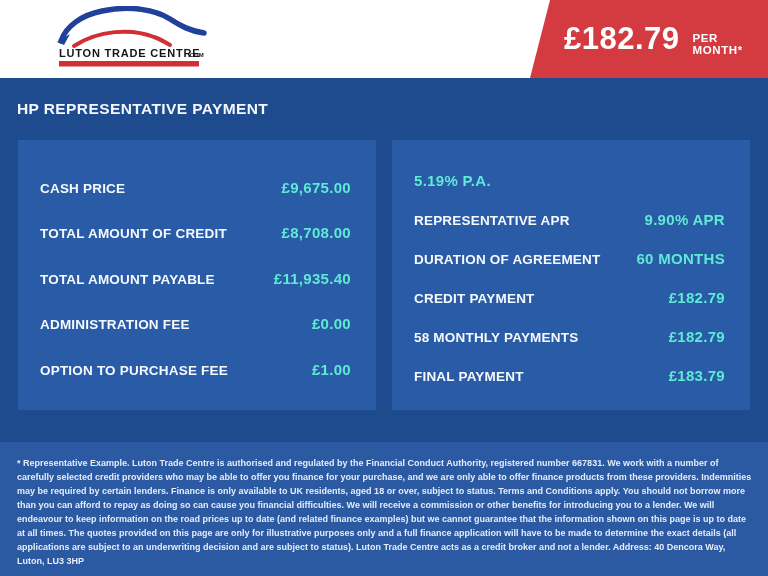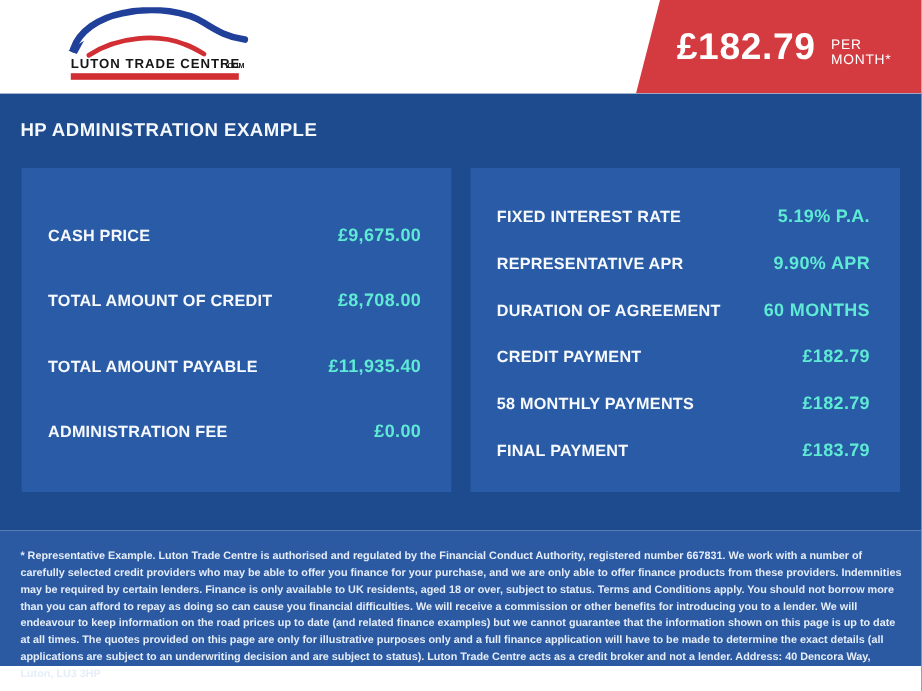--- a/index.html
+++ b/index.html
@@ -11,38 +11,38 @@
   
   .header { position:absolute; top:0; left:0; width:768px; height:78px; background:#ffffff; }
   .logo { position:absolute; left:54px; top:6px; width:154px; height:66px; }
   .price-banner {
     position:absolute; top:0; right:0; width:250px; height:78px;
     background:#d43b40;
     clip-path:polygon(12.8% 0, 100% 0, 100% 100%, 4.8% 100%);
     display:flex; align-items:center; padding-left:46px;
   }
   .price-amount { color:#ffffff; font-size:31px; font-weight:bold; letter-spacing:0.5px; }
-  .price-period { color:#ffffff; font-size:11.5px; font-weight:normal; letter-spacing:0.6px; margin-left:13px; margin-top:9px; }
+  .price-period { color:#ffffff; font-size:11.5px; font-weight:bold; letter-spacing:0.6px; margin-left:13px; margin-top:9px; }
   
   .main { position:absolute; top:78px; left:0; width:768px; height:364px; background:#1e4b8e; }
   .page-title {
     position:absolute; top:22px; left:17px;
     color:#f4f8fd; font-size:15.5px; font-weight:bold; letter-spacing:0.4px;
   }
   .panels { position:absolute; top:62px; left:18px; width:732px; height:270px; display:flex; gap:16px; }
   .panel {
     flex:1; background:#2a5ba6;
     display:flex; flex-direction:column; justify-content:space-evenly;
     padding:10px 25px 4px 22px;
   }
   .finance-row { display:flex; justify-content:space-between; align-items:baseline; }
   .finance-label { color:#f6f9fd; font-size:13.5px; font-weight:bold; letter-spacing:0.2px; }
   .finance-value { color:#5eead4; font-size:15px; font-weight:bold; letter-spacing:0.3px; text-align:right; }
   
-  .footer { position:absolute; top:442px; left:0; width:768px; height:113px; background:#2b59a2; }
+  .footer { position:absolute; top:442px; left:0; width:768px; height:134px; background:#2b59a2; }
   .footer-text {
     position:absolute; top:14px; left:17px; width:736px;
     color:#e4edf8; font-size:9px; font-weight:bold; line-height:14px;
   }
 </style>
 </head>
 <body>
 
 <div class="page">
 
@@ -58,46 +58,49 @@
       <rect x="5" y="55" width="140" height="5.5" fill="#d22f35"></rect>
     </svg>
 
     <div class="price-banner">
       <span class="price-amount">£182.79</span>
       <span class="price-period">PER MONTH*</span>
     </div>
   </div>
 
   <div class="main">
-    <div class="page-title">HP ADMINISTRATION EXAMPLE</div>
+    <div class="page-title">HP REPRESENTATIVE PAYMENT</div>
 
     <div class="panels">
 
       <div class="panel">
         <div class="finance-row">
           <span class="finance-label">CASH PRICE</span>
           <span class="finance-value">£9,675.00</span>
         </div>
         <div class="finance-row">
           <span class="finance-label">TOTAL AMOUNT OF CREDIT</span>
           <span class="finance-value">£8,708.00</span>
         </div>
         <div class="finance-row">
           <span class="finance-label">TOTAL AMOUNT PAYABLE</span>
           <span class="finance-value">£11,935.40</span>
         </div>
         <div class="finance-row">
           <span class="finance-label">ADMINISTRATION FEE</span>
           <span class="finance-value">£0.00</span>
         </div>
+        <div class="finance-row">
+          <span class="finance-label">OPTION TO PURCHASE FEE</span>
+          <span class="finance-value">£1.00</span>
+        </div>
       </div>
 
       <div class="panel">
         <div class="finance-row">
-          <span class="finance-label">FIXED INTEREST RATE</span>
           <span class="finance-value">5.19% P.A.</span>
         </div>
         <div class="finance-row">
           <span class="finance-label">REPRESENTATIVE APR</span>
           <span class="finance-value">9.90% APR</span>
         </div>
         <div class="finance-row">
           <span class="finance-label">DURATION OF AGREEMENT</span>
           <span class="finance-value">60 MONTHS</span>
         </div>

